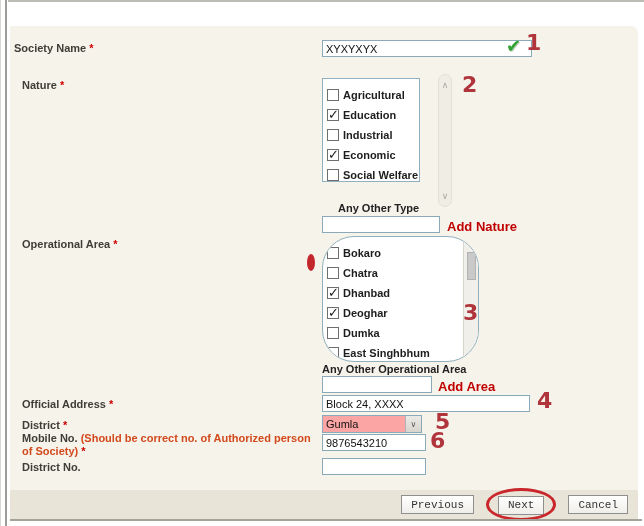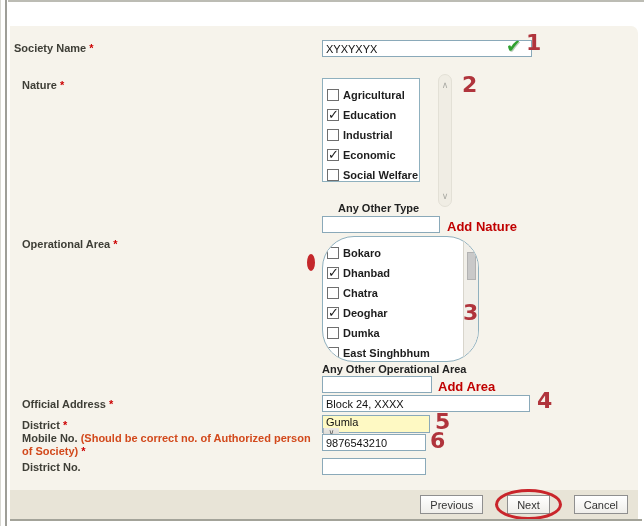--- a/index.html
+++ b/index.html
@@ -39,29 +39,29 @@
          display:flex; flex-direction:column; justify-content:space-between; align-items:center; padding:3px 0; }
   .ext-scroll .scroll-arrow { color:#a9a9a3; }
 
   .ann { position:absolute; font-size:22px; font-weight:bold; color:#b0343c;
          font-family:"DejaVu Sans",sans-serif; }
   .check-icon { position:absolute; font-size:18px; font-weight:bold; color:#2fa12f;
          text-shadow:1px 1px 0 rgba(120,160,120,.55); }
   .red-oval { position:absolute; width:8px; height:17px; background:#c4272b; border-radius:50%; }
   .add-link { position:absolute; font-size:13px; font-weight:bold; color:#c00000; cursor:pointer; }
 
-  .sel { position:absolute; width:108px; height:18px; border:1px solid #8aa9b9; background:#fef9c3;
-         display:flex; align-items:stretch; font-size:11px; cursor:default;flex-direction:column; }
+  .sel { position:absolute; width:100px; height:18px; border:1px solid #8aa9b9; background:#fca5a5;
+         display:flex; align-items:stretch; font-size:11px; cursor:default; }
   .sel-text { flex:1; padding-left:3px; display:flex; align-items:center; color:#111; }
   .sel-arrow { width:16px; background:linear-gradient(#eceae6,#d8d5cf); border-left:1px solid #aeb4b8;
          display:flex; align-items:center; justify-content:center; font-size:8px; color:#555; }
 
   .footer { position:absolute; left:0; top:464px; width:628px; height:29px; background:#e8e4d7;
          display:flex; align-items:center; justify-content:flex-end; padding-right:10px; }
-  .btn { font-size:11px; font-family:Liberation Sans, sans-serif; color:#333; padding:2px 9px; height:19px;
+  .btn { font-size:11px; font-family:Liberation Mono, monospace; color:#333; padding:2px 9px; height:19px;
          border:1px solid #8f8f8f; background:linear-gradient(#ffffff,#efeeea); cursor:pointer; }
   .next-wrap { position:relative; margin:0 24px; }
   .next-ellipse { position:absolute; left:-12px; top:-6px; right:-12px; bottom:-6px;
          border:3px solid #c9252b; border-radius:50%; pointer-events:none; }
 </style>
 </head>
 <body>
 
 <div class="page">
   <div class="top-line"></div>
@@ -120,26 +120,26 @@
       <span class="req">*</span>
     </div>
     <div class="red-oval" style="left:297px; top:228px;"></div>
     <div class="listbox" style="left:312px; top:210px; width:157px; height:126px; padding-top:0;border-radius:32px;">
       <div class="op-list-inner">
         <div class="opt">
           <span class="cb" data-check="form.operational_area.options.0.checked" data-checked="false"></span>
           <span>Bokaro</span>
         </div>
         <div class="opt">
+          <span class="cb" data-check="form.operational_area.options.1.checked" data-checked="false"></span>
+          <span>Chatra</span>
+        </div>
+        <div class="opt">
           <span class="cb" data-check="form.operational_area.options.2.checked" data-checked="true"></span>
           <span>Dhanbad</span>
-        </div>
-        <div class="opt">
-          <span class="cb" data-check="form.operational_area.options.1.checked" data-checked="false"></span>
-          <span>Chatra</span>
         </div>
         <div class="opt">
           <span class="cb" data-check="form.operational_area.options.3.checked" data-checked="true"></span>
           <span>Deoghar</span>
         </div>
         <div class="opt">
           <span class="cb" data-check="form.operational_area.options.4.checked" data-checked="false"></span>
           <span>Dumka</span>
         </div>
         <div class="opt">

